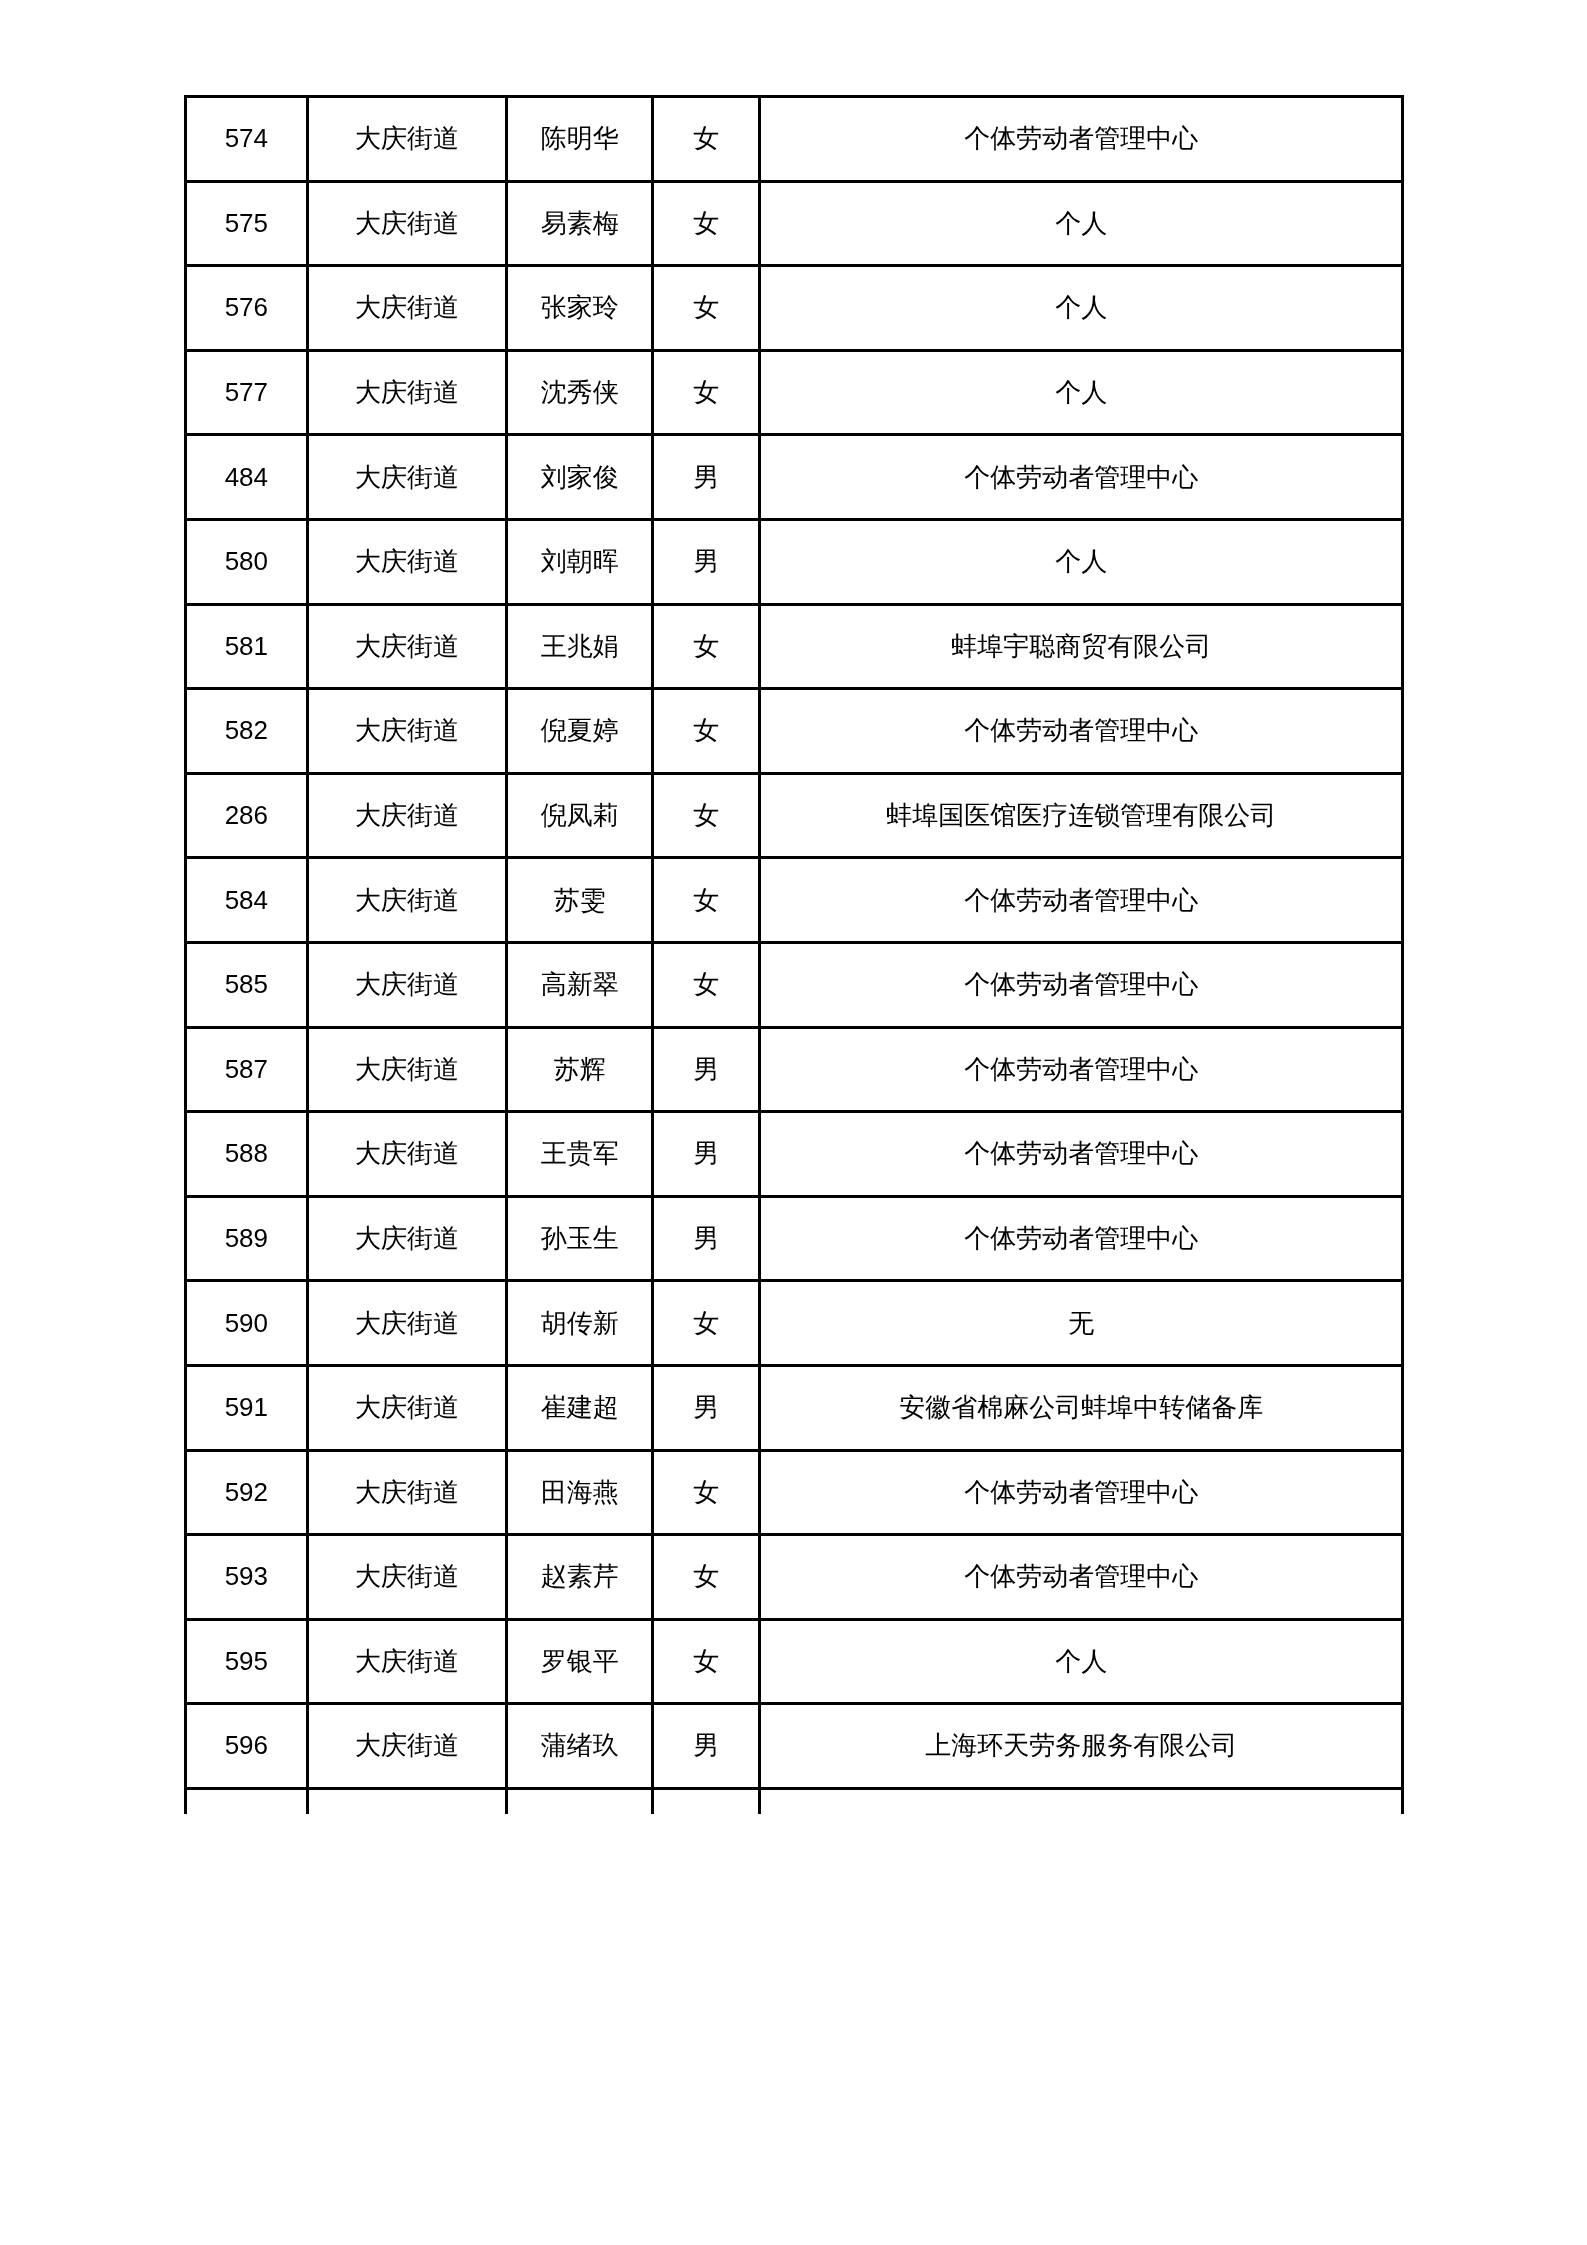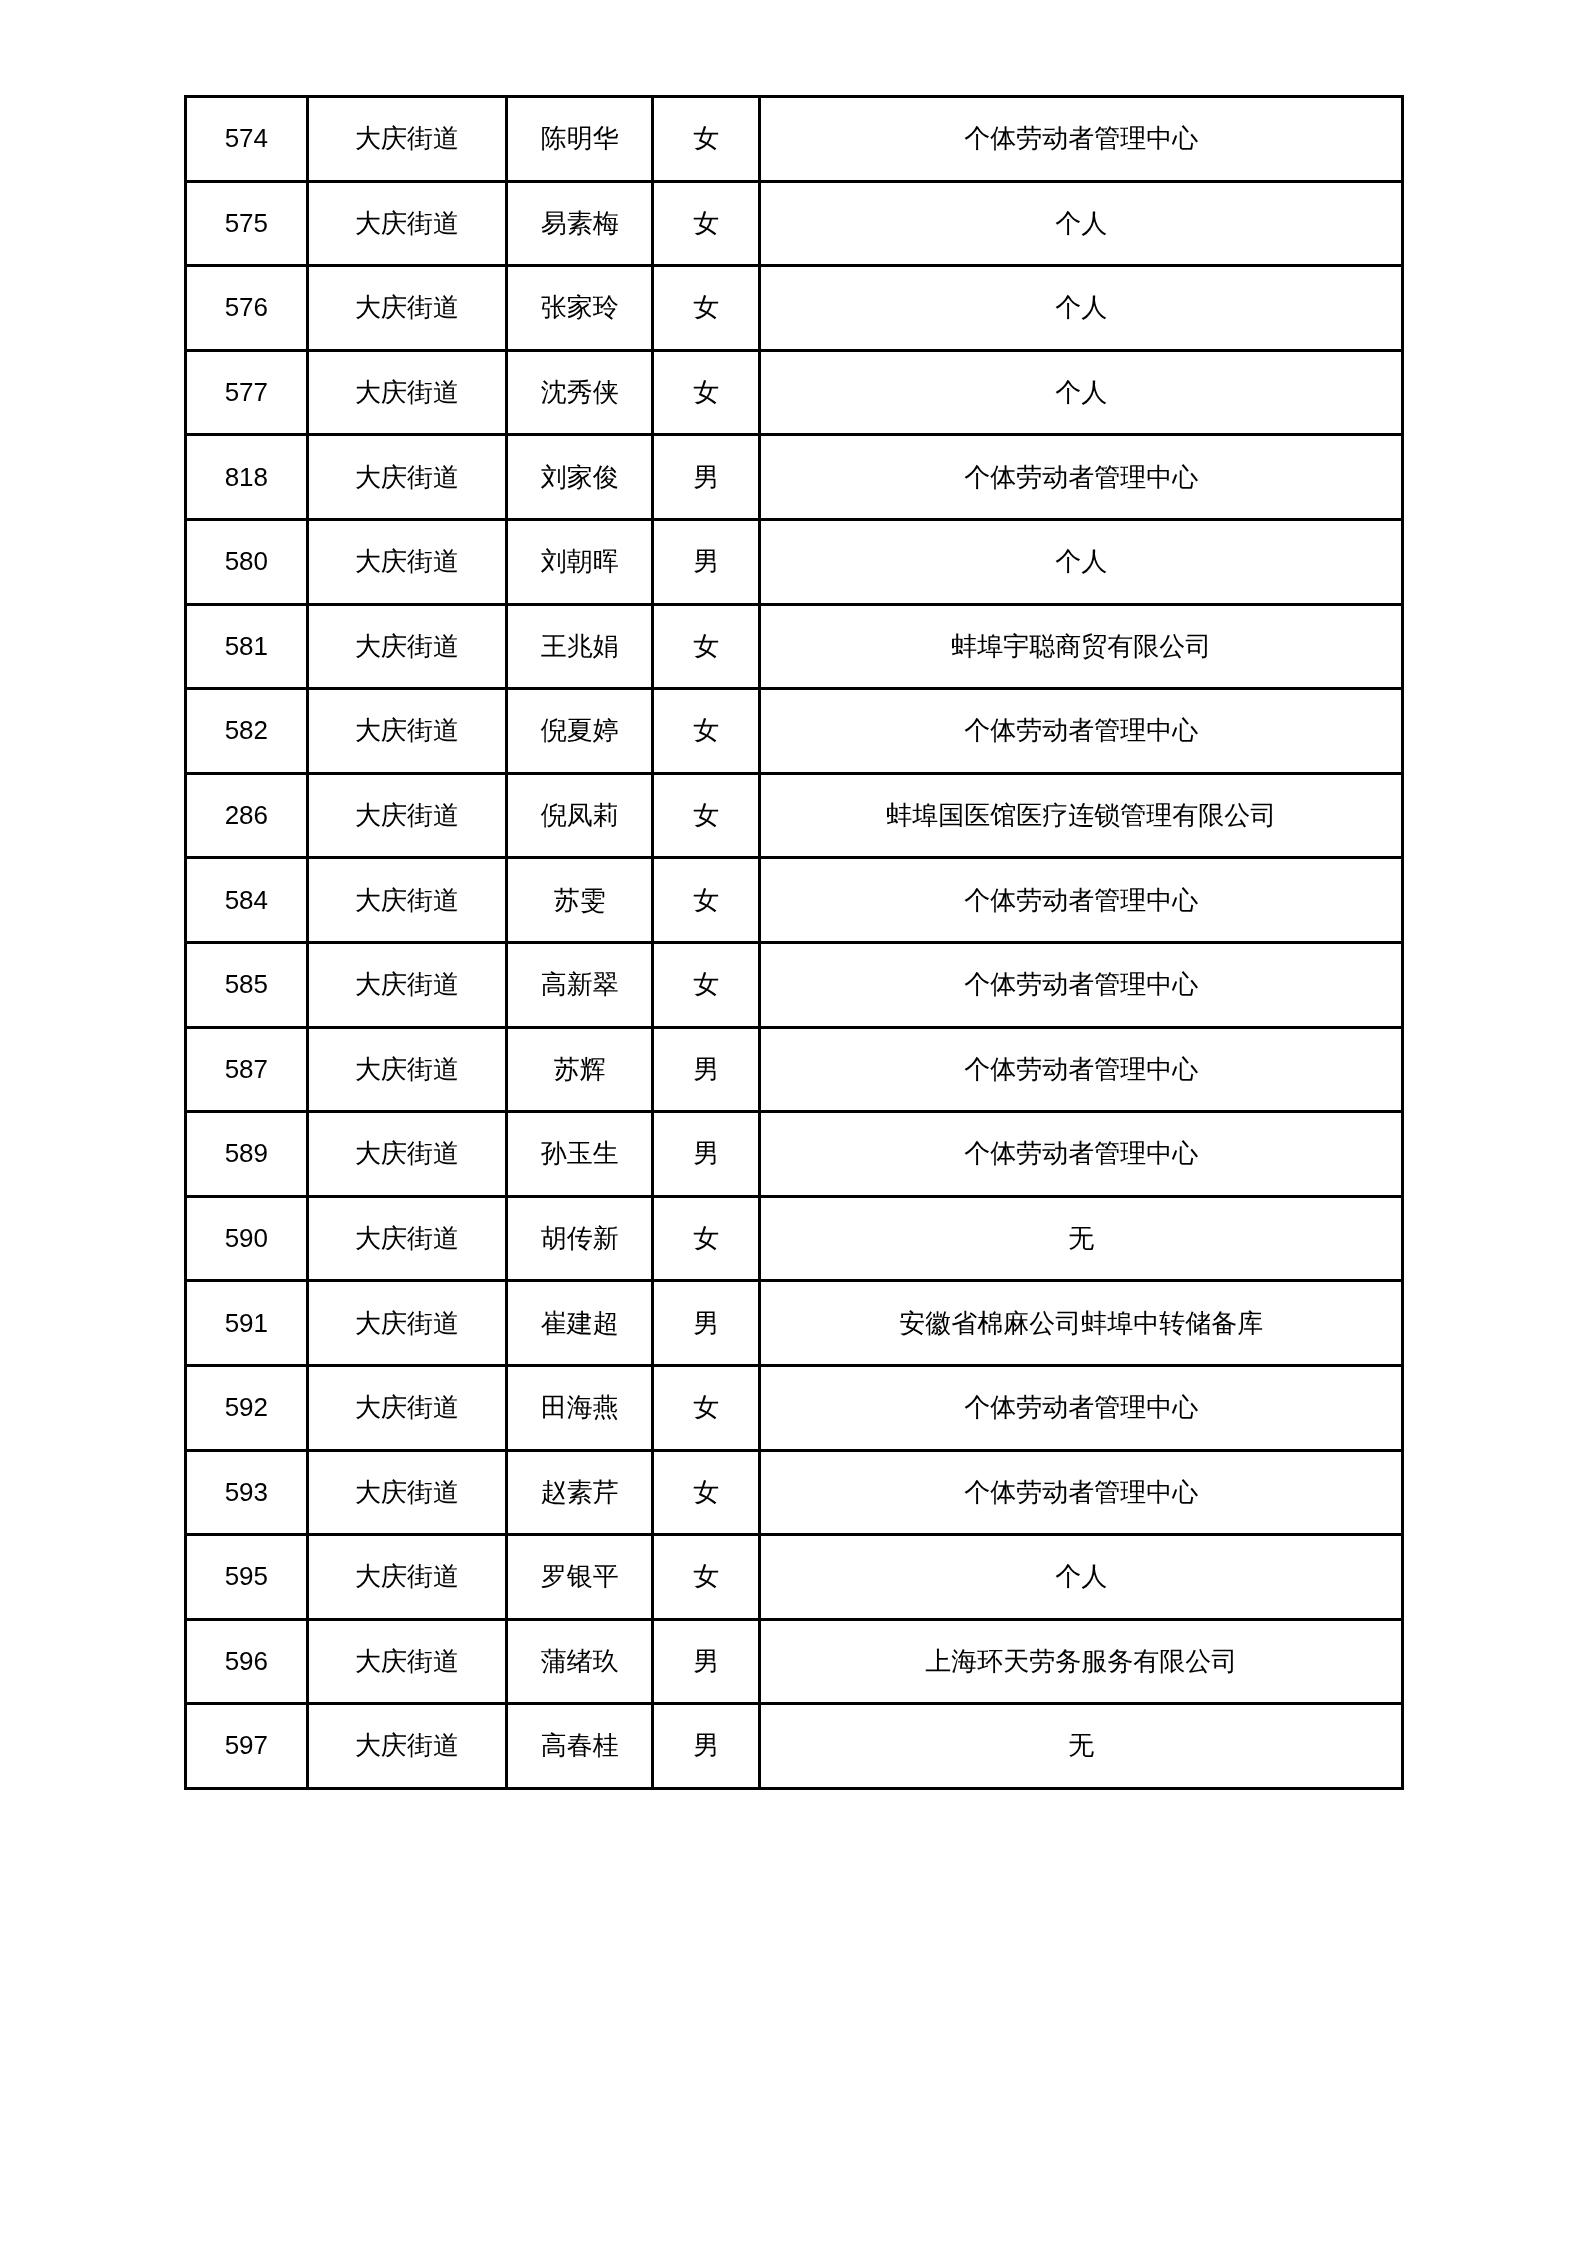--- a/index.html
+++ b/index.html
@@ -71,21 +71,21 @@
     <td>个人</td>
   </tr>
         <tr>
     <td>577</td>
     <td>大庆街道</td>
     <td>沈秀侠</td>
     <td>女</td>
     <td>个人</td>
   </tr>
         <tr>
-    <td>818</td>
+    <td>484</td>
     <td>大庆街道</td>
     <td>刘家俊</td>
     <td>男</td>
     <td>个体劳动者管理中心</td>
   </tr>
         <tr>
     <td>580</td>
     <td>大庆街道</td>
     <td>刘朝晖</td>
     <td>男</td>
@@ -123,20 +123,27 @@
     <td>585</td>
     <td>大庆街道</td>
     <td>高新翠</td>
     <td>女</td>
     <td>个体劳动者管理中心</td>
   </tr>
         <tr>
     <td>587</td>
     <td>大庆街道</td>
     <td>苏辉</td>
+    <td>男</td>
+    <td>个体劳动者管理中心</td>
+  </tr>
+        <tr>
+    <td>588</td>
+    <td>大庆街道</td>
+    <td>王贵军</td>
     <td>男</td>
     <td>个体劳动者管理中心</td>
   </tr>
         <tr>
     <td>589</td>
     <td>大庆街道</td>
     <td>孙玉生</td>
     <td>男</td>
     <td>个体劳动者管理中心</td>
   </tr>

